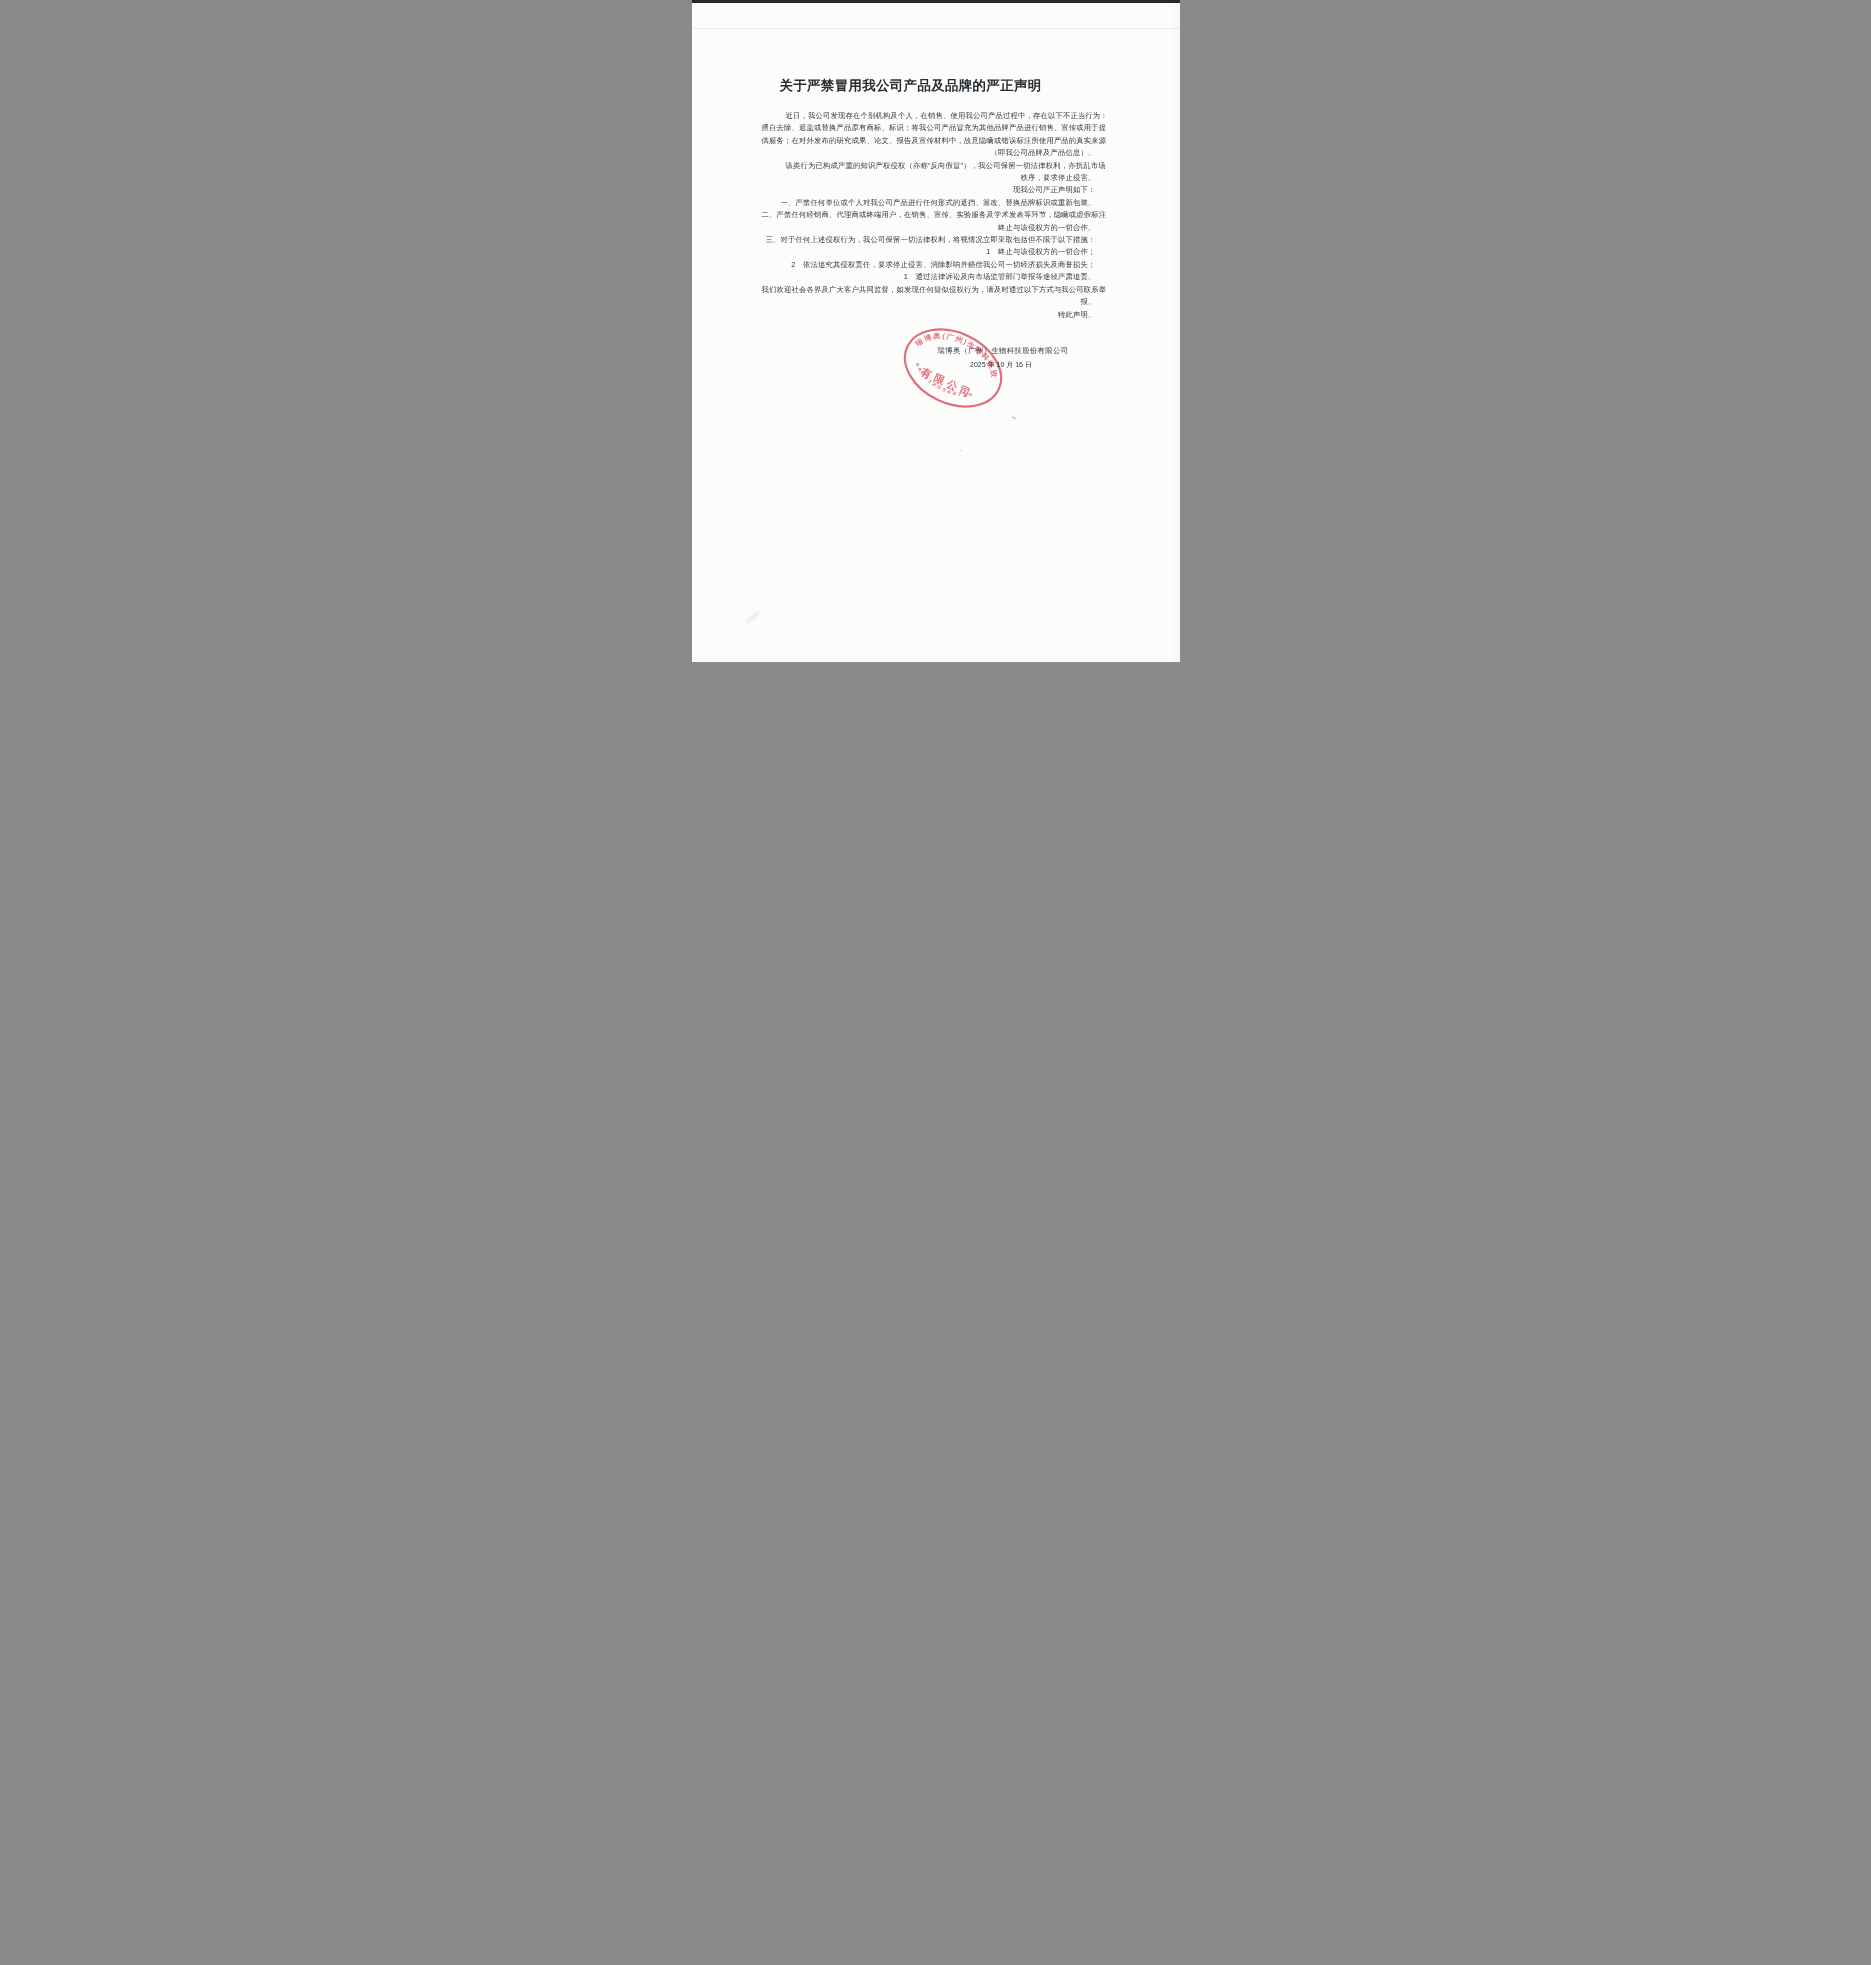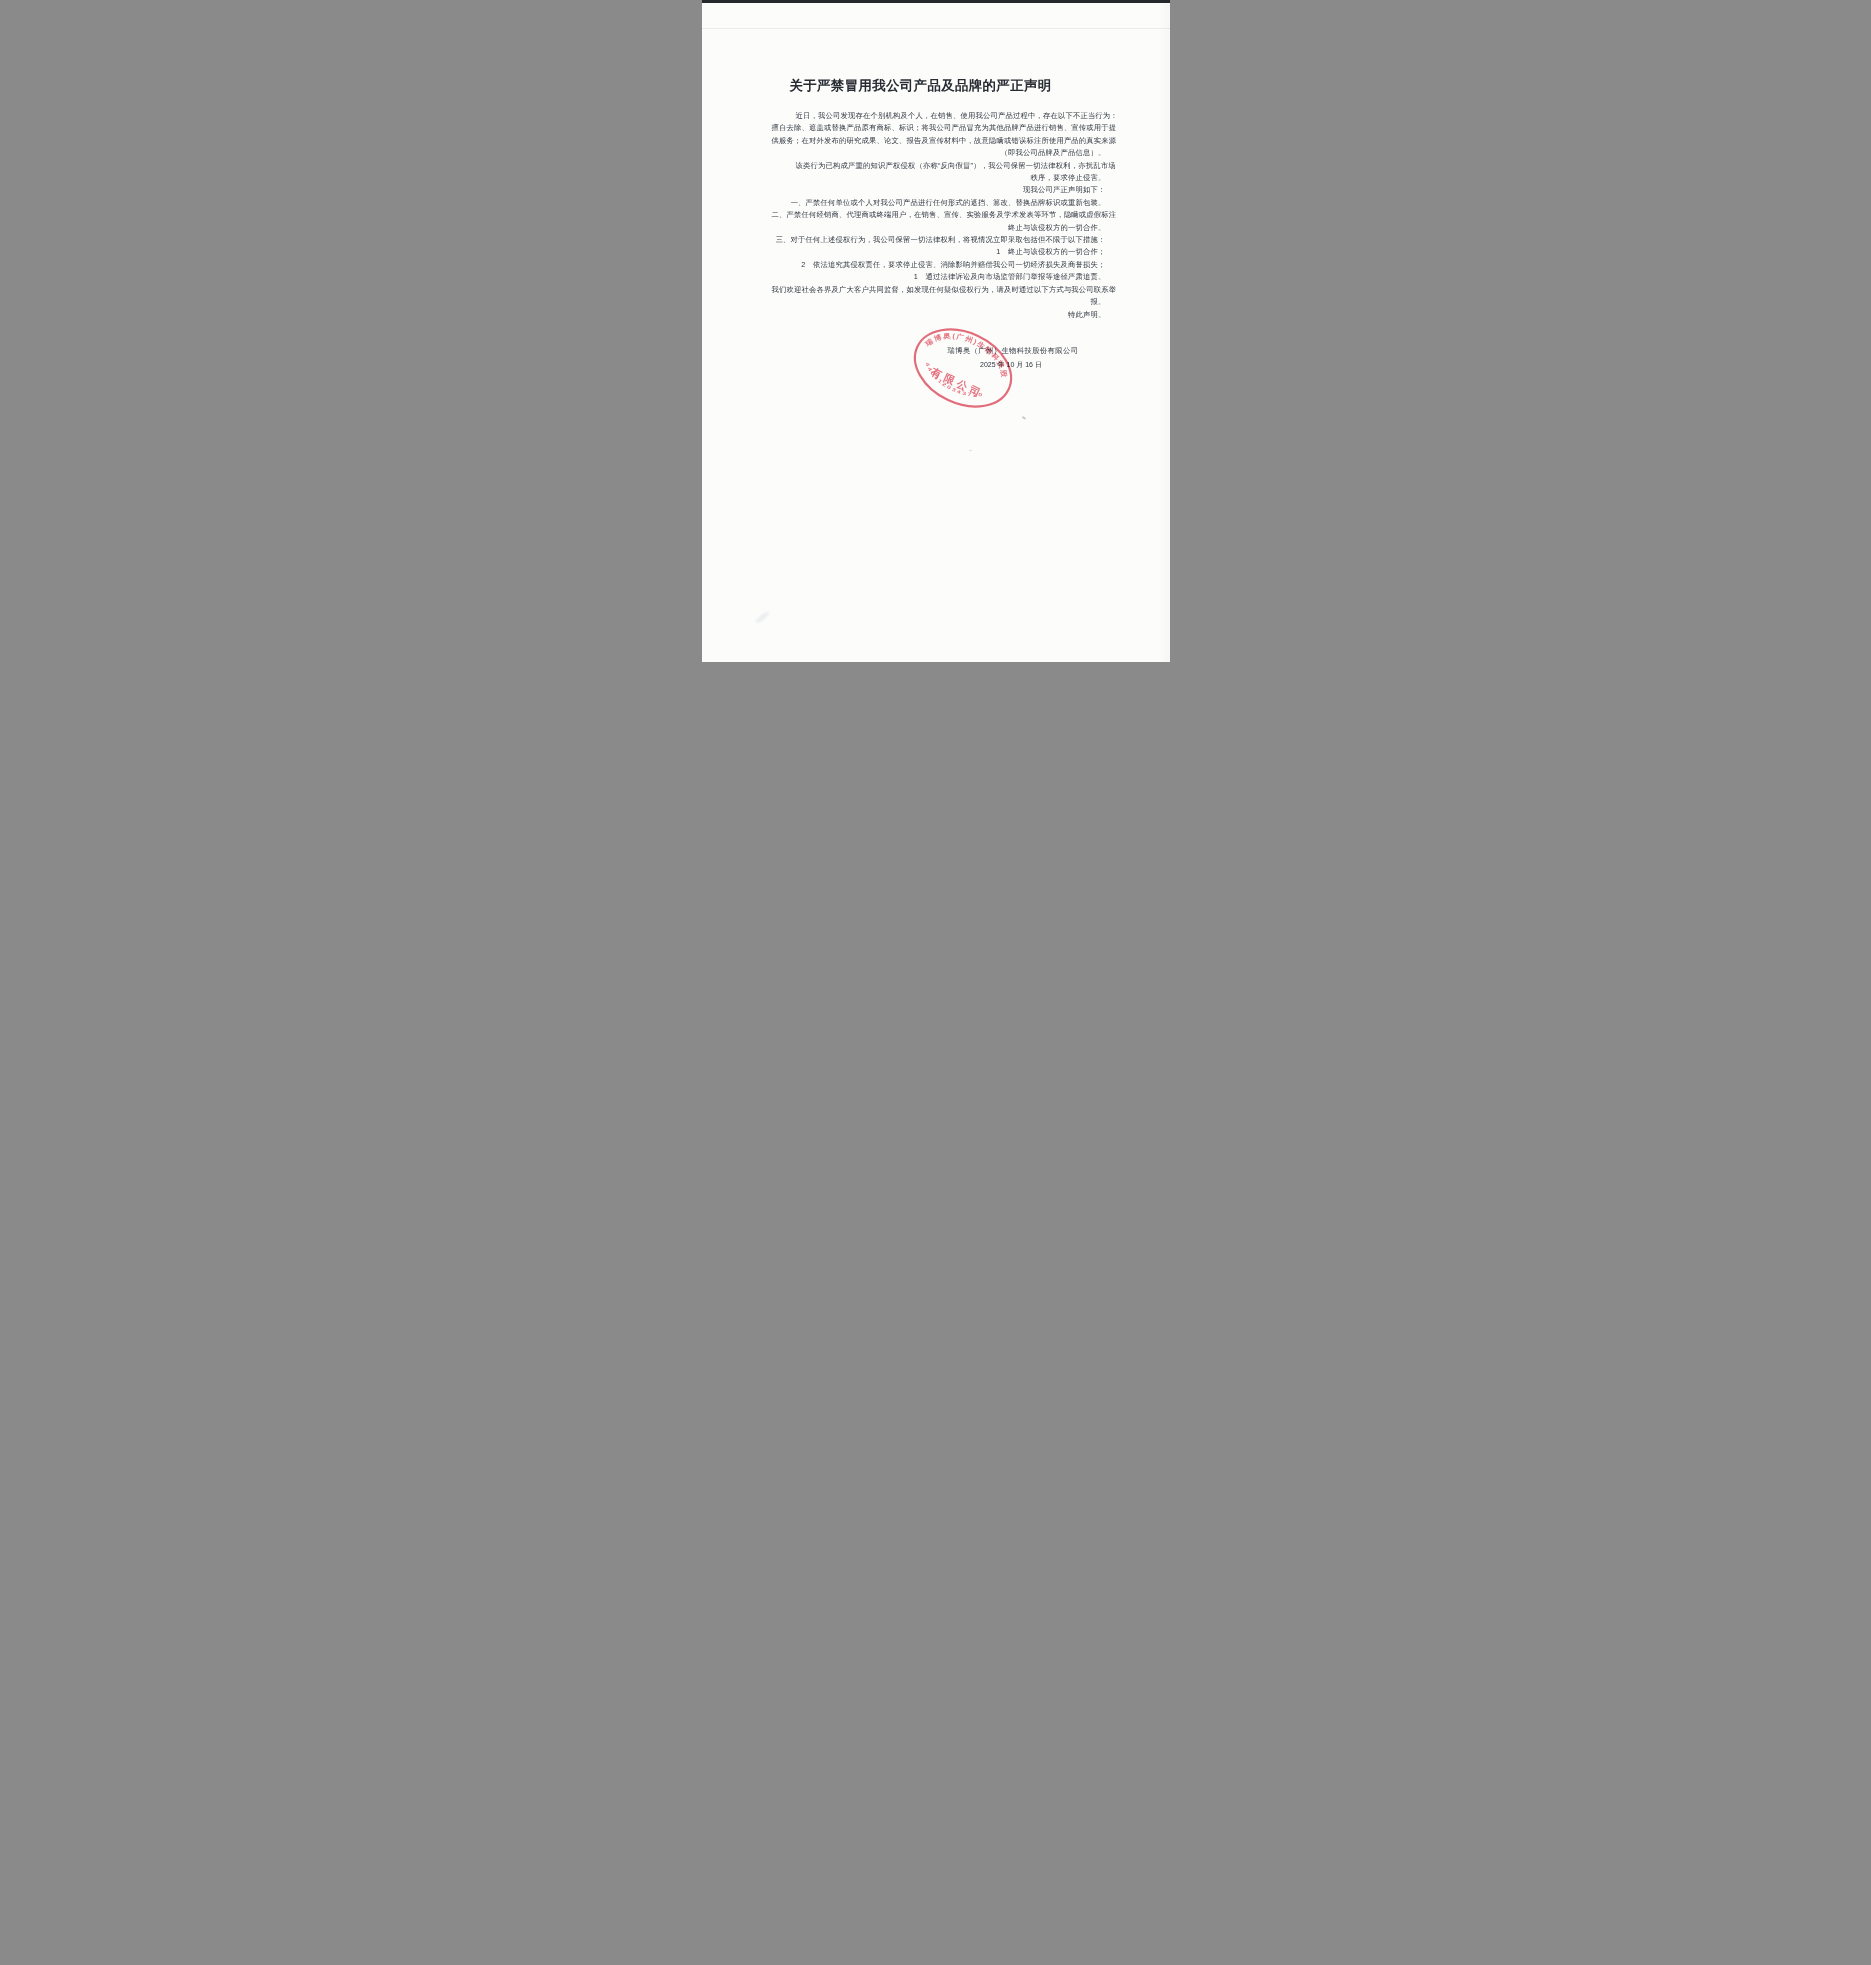--- a/index.html
+++ b/index.html
@@ -4,20 +4,21 @@
 <style>
   html,body{margin:0;padding:0;background:#8a8a8a;}
   .page{
     position:relative;
     width:468px;height:662px;
     margin:0 auto;
     background:#fcfcfb;
     overflow:hidden;
     font-family:"Liberation Sans","DejaVu Sans",sans-serif;
     color:#2f353e;
+    padding-left:20px;
   }
   .scan-bar{
     position:absolute;top:0;left:0;width:100%;height:3.1px;
     background:#26282b;
   }
   .scan-line{
     position:absolute;top:28px;left:0;width:100%;height:0.4px;
     background:#ececea;
   }
   .edge-shade{

